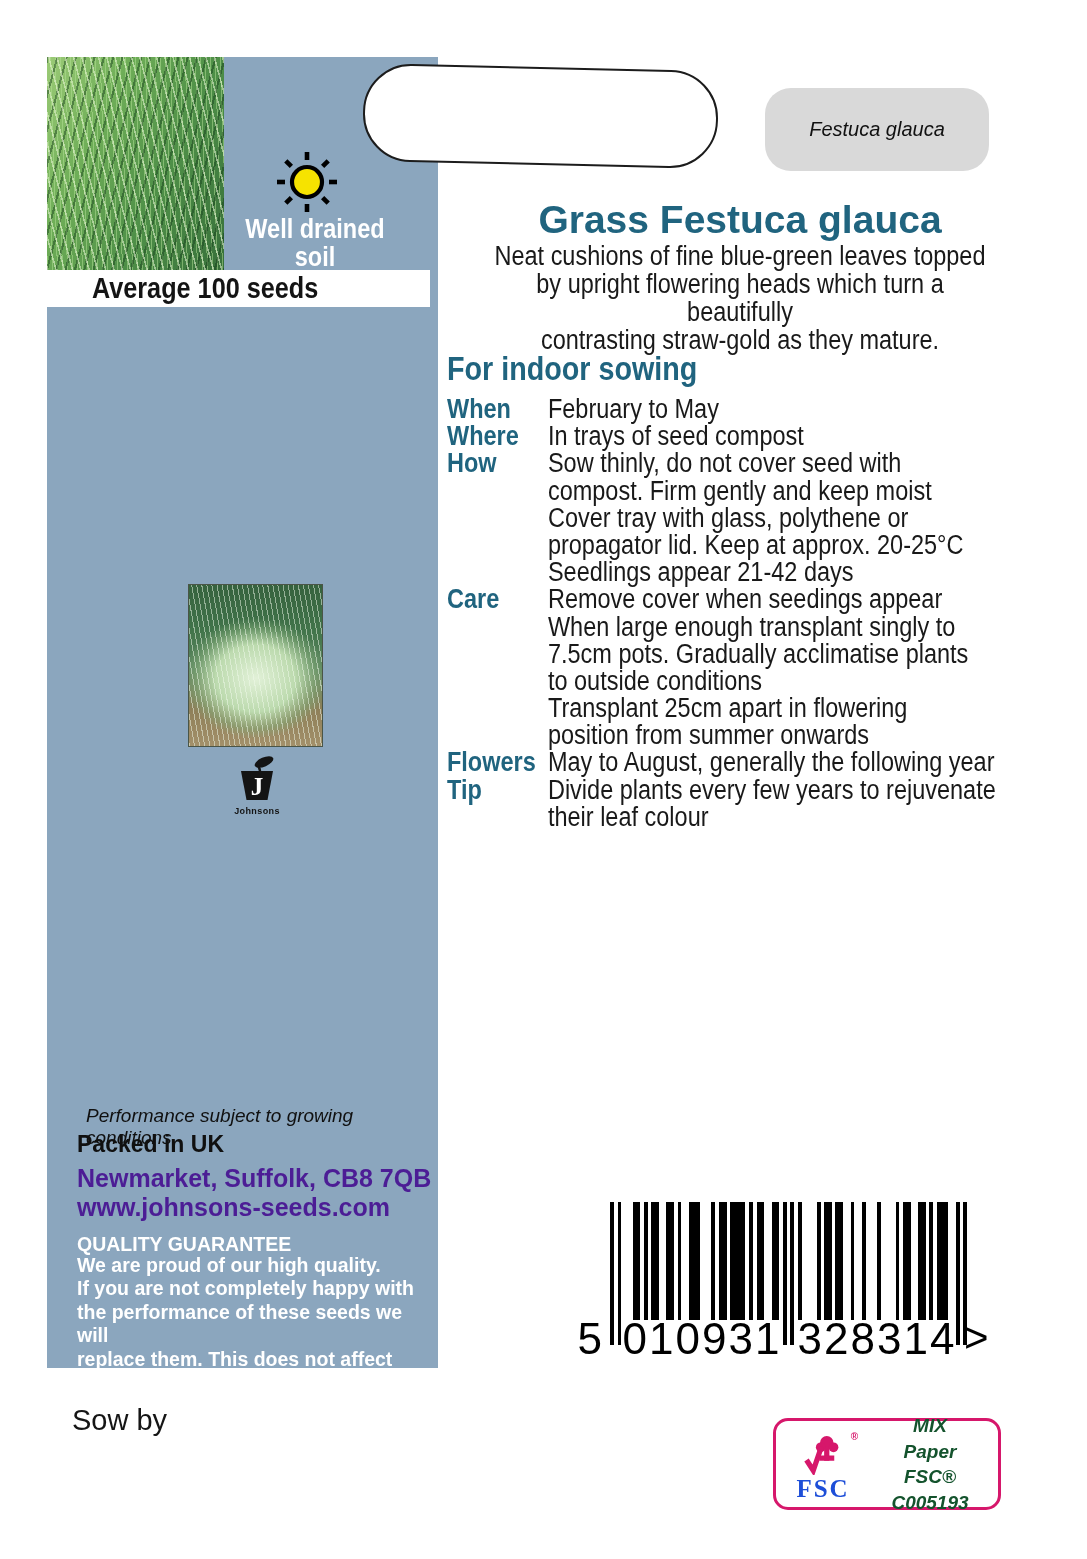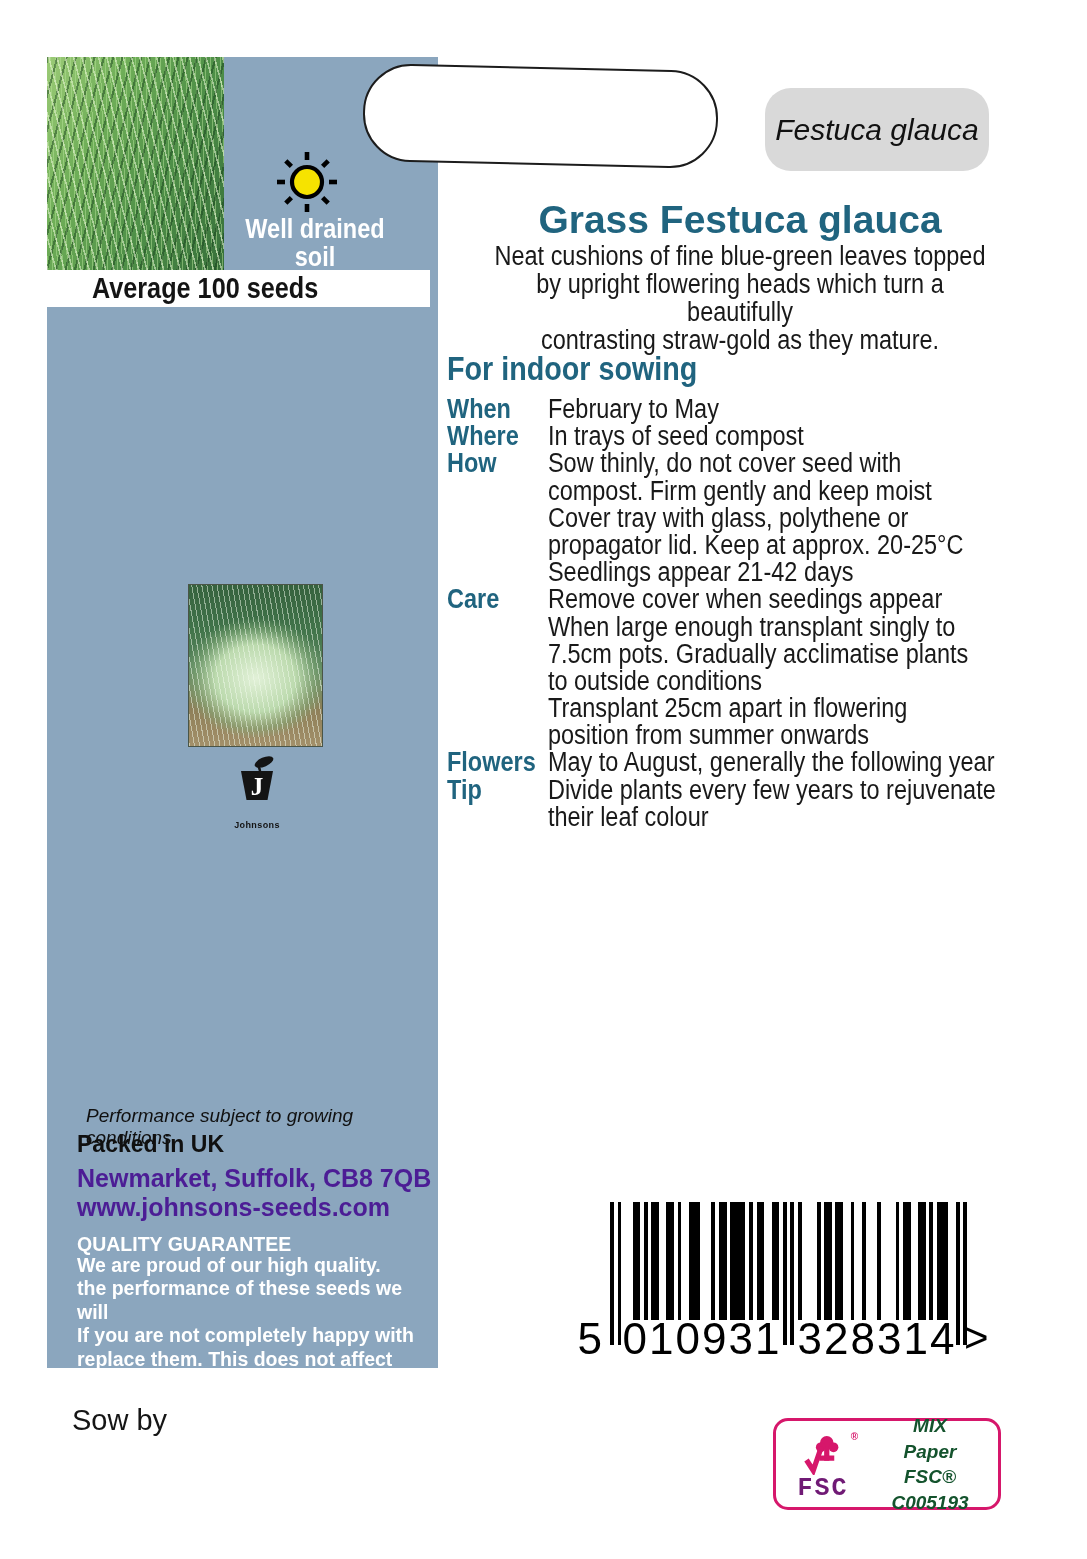--- a/index.html
+++ b/index.html
@@ -25,32 +25,32 @@
   .band{left:0;top:213px;width:383px;height:37px;background:#ffffff;
     text-align:left;font-weight:bold;font-size:29px;line-height:37px;color:#141414;
     padding-left:0;}
   .band-inner{display:inline-block;padding-left:30px;}
   .photo2{left:141px;top:527px;width:135px;height:163px;border:1px solid #4a5547;box-sizing:border-box;
     background-image:
       repeating-linear-gradient(80deg, rgba(240,250,235,.5) 0 1px, rgba(240,250,235,0) 1px 5px),
       radial-gradient(ellipse 75% 52% at 50% 58%, #e2f1d8 0%, #bcdaae 40%, rgba(132,172,122,.55) 60%, rgba(0,0,0,0) 72%),
       linear-gradient(#36623e 0%,#41744a 28%,#5d8760 52%,#8f8059 78%,#a3906a 100%);}
   .jlogo{left:175px;top:698px;width:70px;text-align:center;color:#141414;}
-  .jlogo-name{font-size:9px;font-weight:bold;letter-spacing:.4px;margin-top:15px;}
+  .jlogo-name{font-size:9px;font-weight:bold;letter-spacing:.4px;margin-top:1px;}
   .perf{left:30px;top:1048px;font-style:italic;font-size:19px;color:#101010;margin-left:9px;}
   .packed{left:30px;top:1074px;font-weight:bold;font-size:23px;color:#101010;}
   .addr{left:30px;top:1107px;font-weight:bold;font-size:25px;line-height:29px;color:#4c1d95;}
   .qhead{left:30px;top:1176px;font-weight:bold;font-size:19.5px;color:#ffffff;}
   .qbody{left:30px;top:1197px;font-weight:bold;font-size:19.5px;line-height:23.4px;color:#ffffff;}
 
   
   .oval{left:363px;top:67px;width:351px;height:94px;background:#ffffff;border:2px solid #1c1c1c;
     border-radius:48px;transform:rotate(1.3deg);}
   .pill{left:765px;top:88px;width:224px;height:83px;background:#d9d9d9;border-radius:26px;
-    text-align:center;line-height:83px;font-style:italic;font-size:30px;color:#111111;}
+    text-align:center;line-height:83px;font-style:italic;font-size:20px;color:#111111;}
 
   
   .title{left:420px;top:198px;width:640px;text-align:center;font-weight:bold;font-size:39px;color:#20647f;}
   .desc{left:450px;top:242px;width:580px;text-align:center;font-size:27px;line-height:28px;color:#191919;}
   .sect{left:447px;top:350px;font-weight:bold;font-size:33px;color:#20647f;}
   .rows{left:447px;top:396px;width:660px;font-size:27px;line-height:27.2px;color:#191919;}
   .row-line{position:relative;height:27.2px;white-space:nowrap;}
   .row-label{position:absolute;left:0;top:0;font-weight:bold;color:#20647f;}
   .row-text{display:inline-block;margin-left:116px;}
 
@@ -58,21 +58,21 @@
   .sowby{left:72px;top:1404px;font-size:29px;color:#151515;}
   .bc-svg{left:610px;top:1202px;}
   .bc-d{top:1314px;font-size:44px;color:#000;font-family:"Liberation Sans",sans-serif;}
   .bc-first{left:556px;width:46px;text-align:right;}
   .bc-g1{left:622px;width:160px;text-align:center;letter-spacing:2px;}
   .bc-g2{left:797px;width:160px;text-align:center;letter-spacing:2px;}
   .bc-arrow{left:964px;font-size:42px;}
   .fsc{left:773px;top:1418px;width:228px;height:92px;border:3px solid #d6176b;border-radius:15px;
     box-sizing:border-box;background:#fff;display:flex;align-items:center;}
   .fsc-left{width:94px;position:relative;text-align:center;padding-top:4px;}
-  .fsc-word{font-family:Liberation Mono, monospace;font-weight:bold;font-size:25px;color:#701a75;
+  .fsc-word{font-family:Liberation Serif, serif;font-weight:bold;font-size:25px;color:#1d4ed8;
     letter-spacing:2px;line-height:20px;}
   .fsc-reg{position:absolute;right:12px;top:2px;font-size:10px;color:#d6176b;font-weight:bold;}
   .fsc-right{flex:1;text-align:center;color:#14532d;font-weight:bold;font-size:19px;line-height:25.5px;
     padding-right:8px;font-style:italic;}
 </style>
 </head>
 <body>
 
 <div class="page">
 
@@ -118,22 +118,22 @@
 
     <div class="abs perf">Performance subject to growing conditions.</div>
     <div class="abs packed">Packed in UK</div>
     <div class="abs addr">
       <div>Newmarket, Suffolk, CB8 7QB</div>
       <div>www.johnsons-seeds.com</div>
     </div>
     <div class="abs qhead">QUALITY GUARANTEE</div>
     <div class="abs qbody">
         <div>We are proud of our high quality.</div>
+        <div>If you are not completely happy with</div>
         <div>the performance of these seeds we will</div>
-        <div>If you are not completely happy with</div>
         <div>replace them. This does not affect your</div>
         <div>statutory rights.</div>
       </div>
   </div>
 
   <div class="abs oval"></div>
 
   <div class="abs pill">Festuca glauca</div>
 
   <div class="abs title">Grass Festuca glauca</div>

